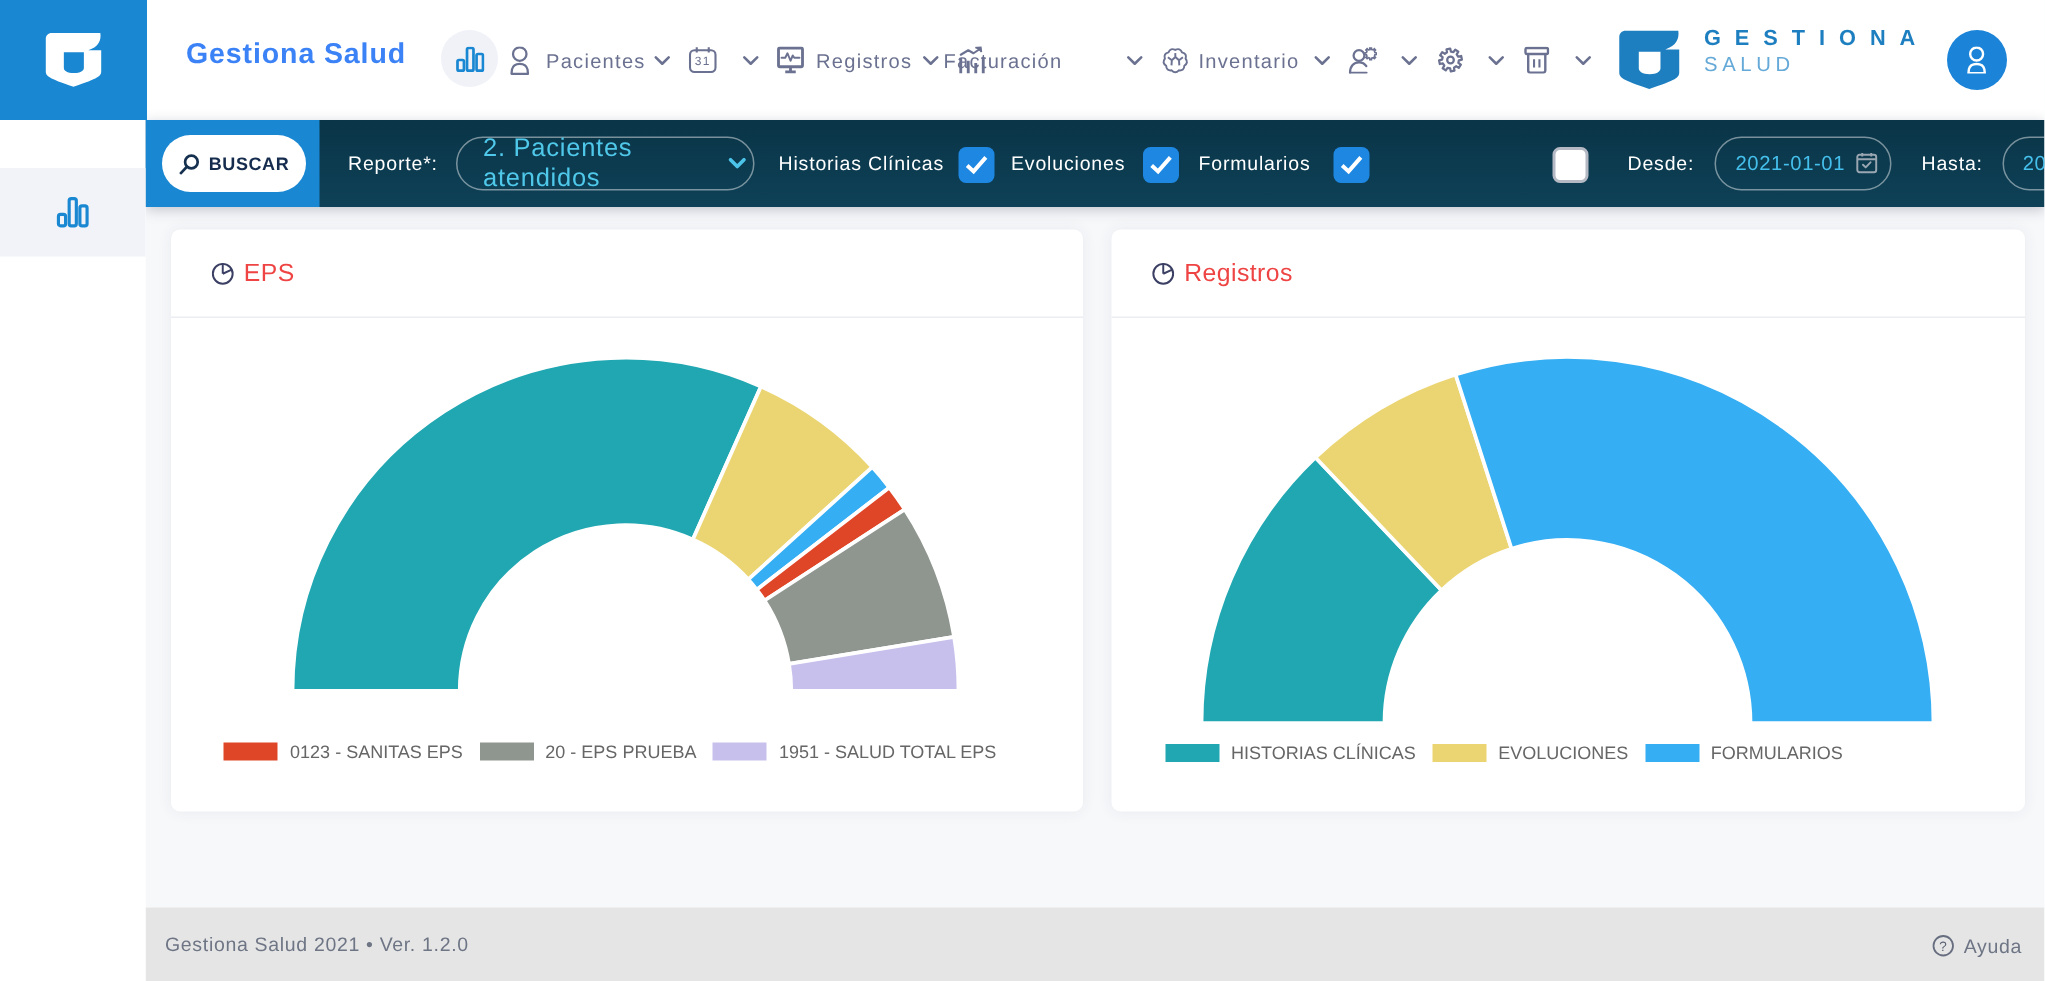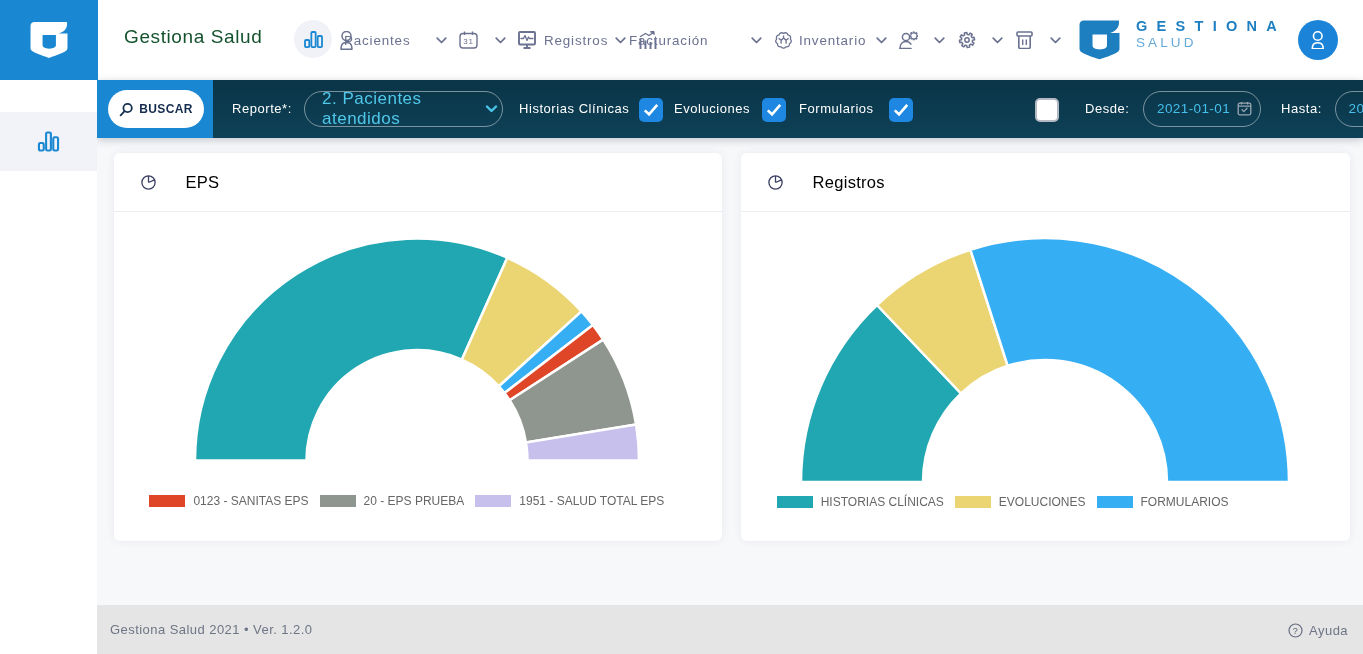--- a/index.html
+++ b/index.html
@@ -2,36 +2,36 @@
 <html lang="es"><head>
 <meta charset="utf-8">
 <title>Gestiona Salud</title>
 <style>
 *{margin:0;padding:0;box-sizing:border-box}
 html,body{width:1363px;height:654px;overflow:hidden;background:#fff;font-family:"Liberation Sans",sans-serif;position:relative}
 .sidebar{position:absolute;left:0;top:0;width:97px;height:654px;background:#fff;z-index:5}
 .sidebar .logo-sq{position:absolute;left:0;top:0;width:98px;height:80px;background:#1987d1;display:flex;align-items:center;justify-content:center}
 .sidebar .active-row{position:absolute;left:0;top:112px;width:97px;height:59px;background:#f1f3f8;display:flex;align-items:center;justify-content:center}
 .header{position:absolute;left:97px;top:0;width:1266px;height:80px;background:#fff;z-index:4}
-.title{position:absolute;left:27px;top:26px;font-size:19px;font-weight:400;color:#14532d;letter-spacing:.6px}
+.title{position:absolute;left:27px;top:26px;font-size:19px;font-weight:700;color:#3b82f6;letter-spacing:.6px}
 .nav{position:absolute;left:0;top:0;height:80px;width:100%}
 .nav .it{position:absolute;top:0;height:80px;display:flex;align-items:center;color:#6b7190;font-size:13.4px;letter-spacing:.85px}
 .iconcircle{position:absolute;left:197px;top:20px;width:38px;height:38px;border-radius:50%;background:#f0f2f8;display:flex;align-items:center;justify-content:center}
 .avatar{position:absolute;left:1199px;top:20px;width:40px;height:40px;border-radius:50%;background:#1b84d8;display:flex;align-items:center;justify-content:center}
 .fbar{position:absolute;left:97px;top:80px;width:1266px;height:57.5px;background:linear-gradient(180deg,#0a3447,#0e4157);z-index:4;color:#fff;box-shadow:0 2px 8px rgba(40,50,80,.25)}
 .fbar .bluesec{position:absolute;left:0;top:0;width:116px;height:57.5px;background:#1987d1}
 .buscar{position:absolute;left:11px;top:10px;width:96px;height:38px;background:#fff;border-radius:19px;display:flex;align-items:center;justify-content:center;color:#152c4e;font-weight:bold;font-size:12px;letter-spacing:.4px}
 .flabel{position:absolute;top:0;height:57.5px;display:flex;align-items:center;font-size:13px;color:#fff;letter-spacing:.55px}
 .pill{position:absolute;border:1px solid rgba(255,255,255,.45);border-radius:18px;display:flex;align-items:center}
 .cb{position:absolute;top:17.5px;width:24px;height:24px;border-radius:5px;background:#1d87e2;display:flex;align-items:center;justify-content:center}
 .cb.off{background:#fff;border:2px solid #b4b9c3}
 .content{position:absolute;left:97px;top:137.5px;width:1266px;height:467.5px;background:#f7f8fa}
 .card{position:absolute;background:#fff;border-radius:6px;box-shadow:0 0 10px rgba(45,55,90,.07)}
 .card .chead{position:absolute;left:0;top:0;width:100%;height:59px;border-bottom:1px solid #ebedf2;display:flex;align-items:center}
-.card .ctitle{font-size:16.5px;color:#000000;letter-spacing:.3px;margin-left:30px}
+.card .ctitle{font-size:16.5px;color:#ef4444;letter-spacing:.3px;margin-left:7px}
 .legendrow{position:absolute;display:flex;align-items:center;font-size:12px;color:#666;white-space:nowrap}
 .sw{display:inline-block;width:36px;height:12px;margin-right:8px}
 .legendrow span.lt{margin-right:11px}
 .footer{position:absolute;left:97px;top:605px;width:1266px;height:49px;background:#e5e5e5;font-size:13px;color:#6e7585;letter-spacing:.45px}
 svg{display:block}
 .chartsvg{position:absolute;left:0;top:0;width:1363px;height:654px;pointer-events:none;z-index:3}
 </style>
 </head>
 <body>
 
@@ -158,21 +158,21 @@
   </div>
 </div>
 
 <div class="nav" style="position:absolute;left:0;top:0;width:1363px;height:80px;z-index:6;pointer-events:none">
   <div class="it" style="left:340px">
       <svg width="13" height="19" viewBox="0 0 13 19" fill="none" stroke="#6b7190" stroke-width="1.5">
         <circle cx="6.5" cy="5" r="4.5"></circle>
         <path d="M1 18.2 L1.3 15.4 C1.8 13 3.6 11.6 6.5 11.6 C9.4 11.6 11.2 13 11.7 15.4 L12 18.2 Z" stroke-linejoin="round"></path>
       </svg>
     </div>
-  <div class="it" style="left:344px">Pacientes</div>
+  <div class="it" style="left:364px">Pacientes</div>
   <div class="it" style="left:436px">
       <svg width="11" height="7" viewBox="0 0 11 7" fill="none" stroke="#6b7190" stroke-width="1.7" stroke-linecap="round" stroke-linejoin="round">
         <path d="M1.2 1.2L5.5 5.5L9.8 1.2"></path>
       </svg>
     </div>
   <div class="it" style="left:459px">
       <svg width="19" height="18" viewBox="0 0 19 18" fill="none" stroke="#6b7190" stroke-width="1.4">
         <rect x="1" y="2.5" width="17" height="14.5" rx="3"></rect>
         <path d="M5.5 0.5v3.5M13.5 0.5v3.5"></path>
         <text x="9.5" y="12.6" fill="#6b7190" stroke="none" font-size="8" font-family="Liberation Sans" text-anchor="middle">31</text>

